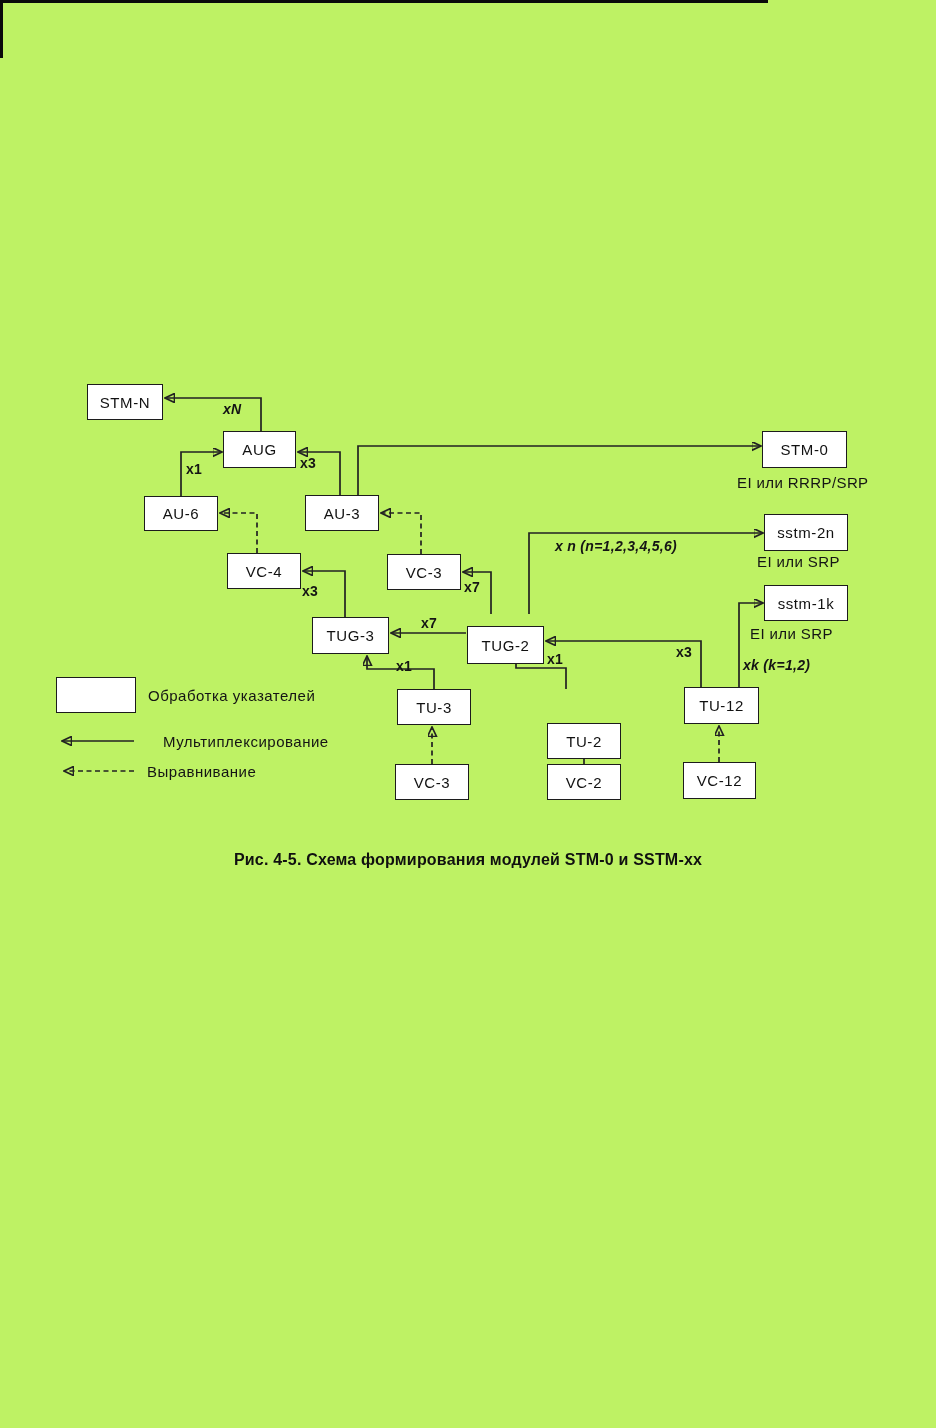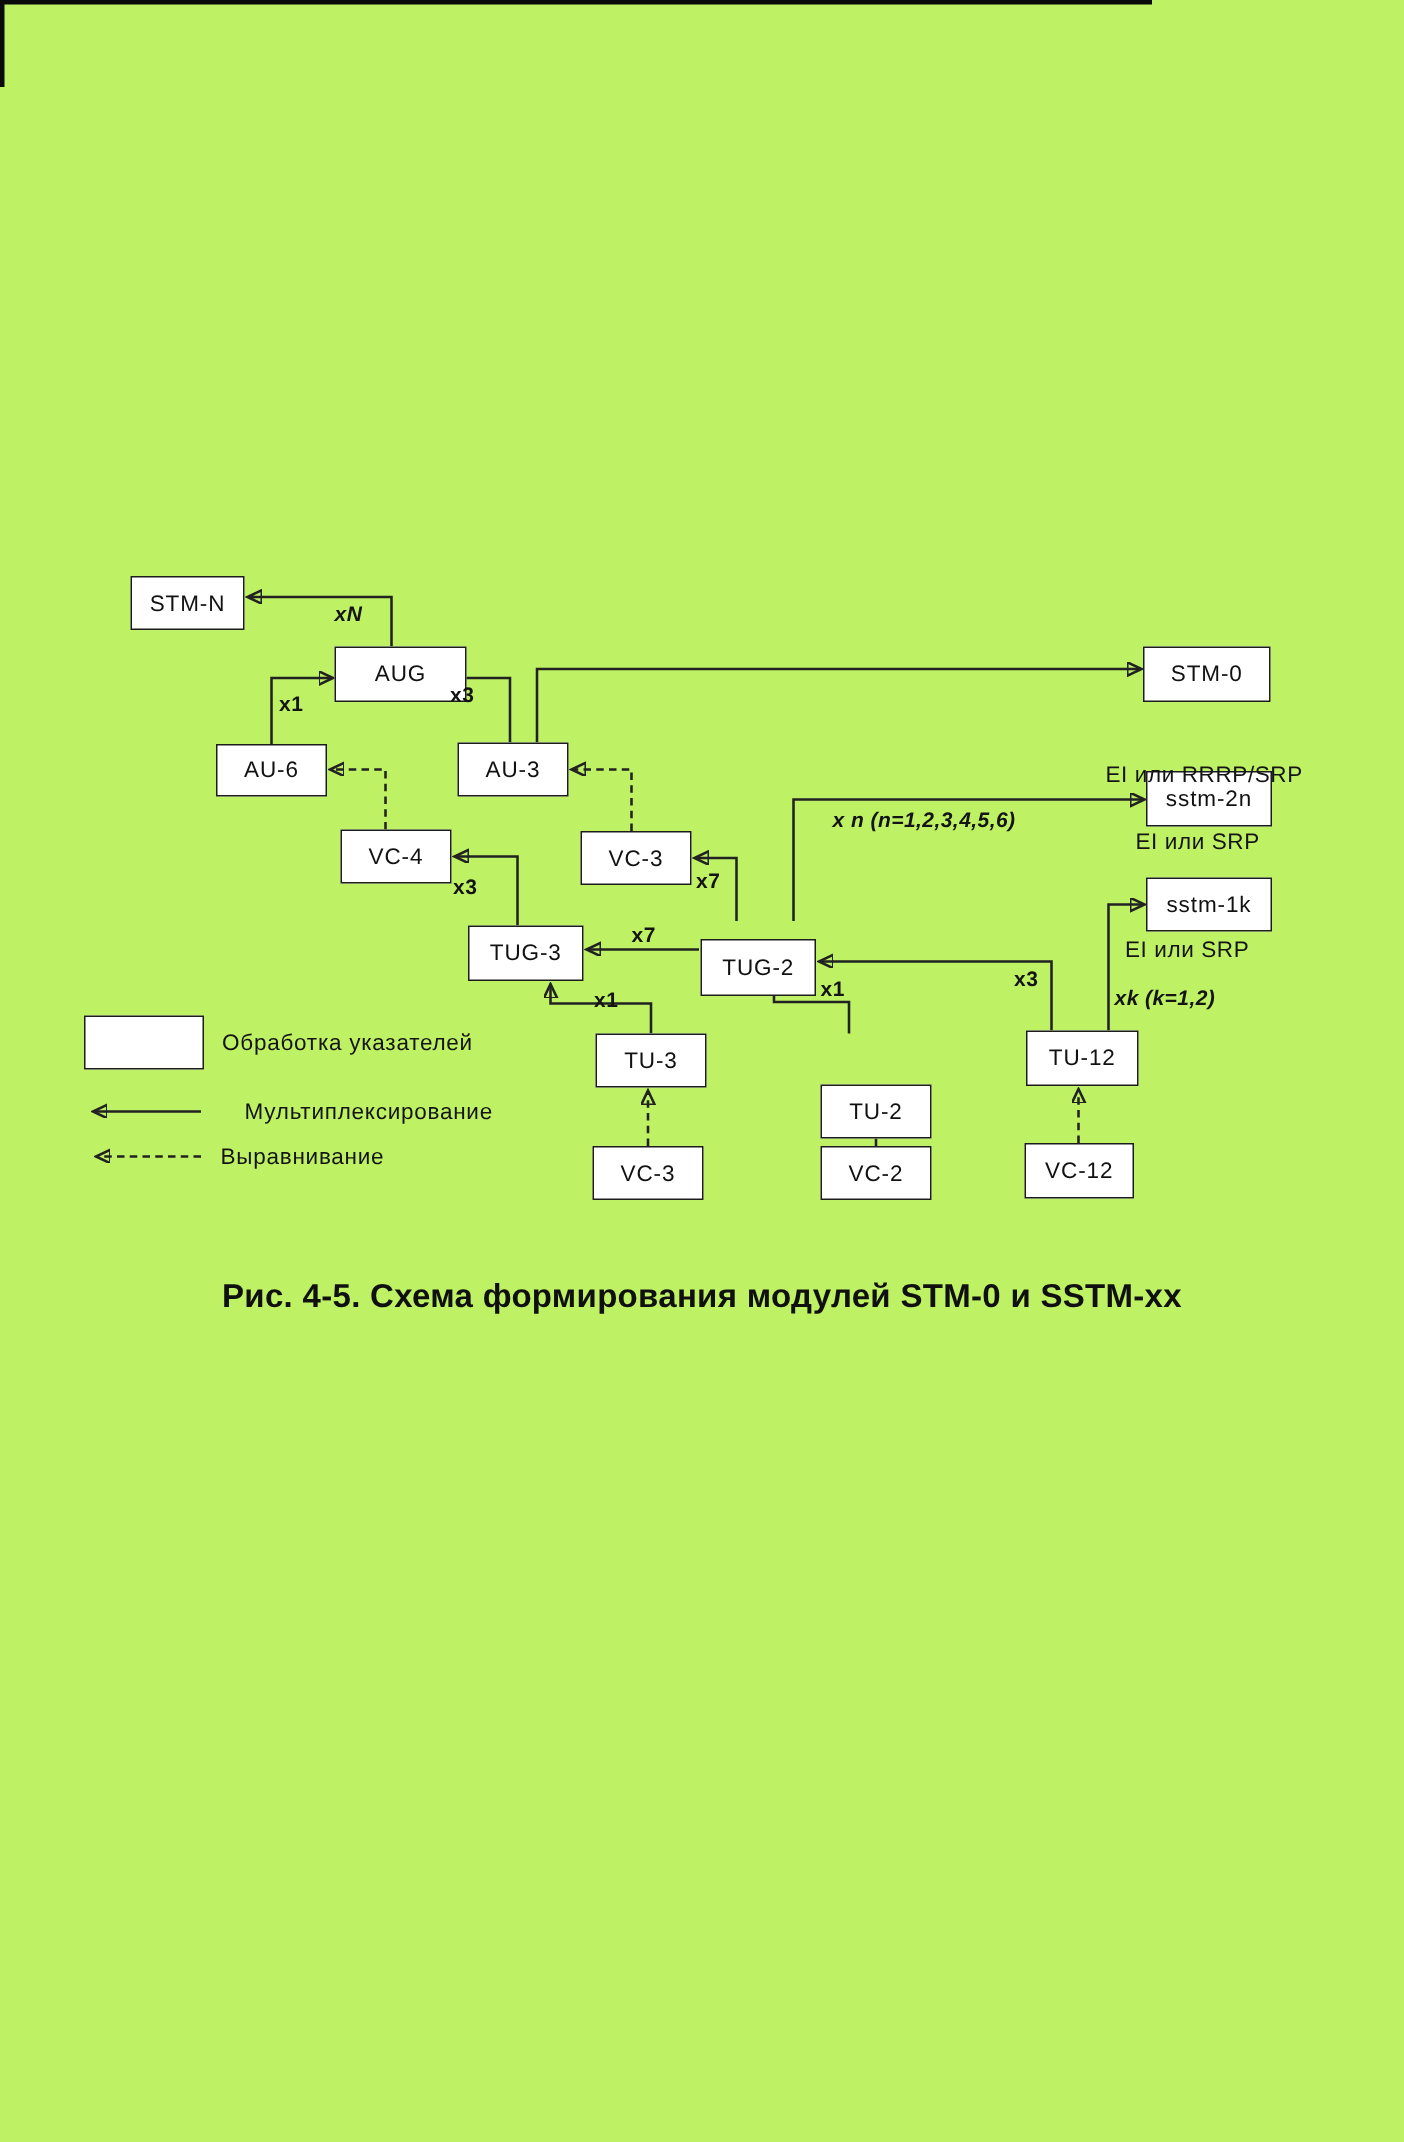--- a/index.html
+++ b/index.html
@@ -73,21 +73,21 @@
     color: #141414;
     white-space: nowrap;
   }
   .caption {
     position: absolute;
     z-index: 3;
     left: 0;
     top: 851px;
     width: 936px;
     text-align: center;
-    font-size: 22px;
+    font-size: 16px;
     font-weight: bold;
     letter-spacing: 0.2px;
     color: #101010;
   }
   .artifact {
     position: absolute;
     background: #0a0a0a;
     z-index: 4;
   }
 </style>
@@ -120,21 +120,21 @@
     <path class="dashed" d="M257 553 L257 513 L221 513" marker-end="url(#arw)"></path>
     <path class="dashed" d="M421 554 L421 513 L382 513" marker-end="url(#arw)"></path>
     <path class="dashed" d="M432 764 L432 728" marker-end="url(#arw)"></path>
     <path class="dashed" d="M584 764 L584 728" marker-end="url(#arw)"></path>
     <path class="dashed" d="M719 762 L719 727" marker-end="url(#arw)"></path>
     <path d="M134 741 L63 741" marker-end="url(#arw)"></path>
     <path class="dashed" d="M134 771 L65 771" marker-end="url(#arw)"></path>
   </svg>
 
   <div class="node" style="left:87px;  top:384px; width:76px; height:36px;">STM-N</div>
-  <div class="node" style="left:223px; top:431px; width:88px; height:37px;">AUG</div>
+  <div class="node" style="left:223px; top:431px; width:73px; height:37px;">AUG</div>
   <div class="node" style="left:144px; top:496px; width:74px; height:35px;">AU-6</div>
   <div class="node" style="left:305px; top:495px; width:74px; height:36px;">AU-3</div>
   <div class="node" style="left:227px; top:553px; width:74px; height:36px;">VC-4</div>
   <div class="node" style="left:387px; top:554px; width:74px; height:36px;">VC-3</div>
   <div class="node" style="left:312px; top:617px; width:77px; height:37px;">TUG-3</div>
   <div class="node" style="left:467px; top:614px; width:77px; height:38px;margin-top:12px;">TUG-2</div>
   <div class="node" style="left:397px; top:689px; width:74px; height:36px;">TU-3</div>
   <div class="node" style="left:547px; top:723px; width:74px; height:36px;">TU-2</div>
   <div class="node" style="left:684px; top:687px; width:75px; height:37px;">TU-12</div>
   <div class="node" style="left:395px; top:764px; width:74px; height:36px;">VC-3</div>
@@ -149,21 +149,21 @@
   <div class="elabel" style="left:300px; top:455px;">x3</div>
   <div class="elabel" style="left:302px; top:583px;">x3</div>
   <div class="elabel" style="left:464px; top:579px;">x7</div>
   <div class="elabel" style="left:421px; top:615px;">x7</div>
   <div class="elabel" style="left:396px; top:658px;">x1</div>
   <div class="elabel" style="left:547px; top:651px;">x1</div>
   <div class="elabel" style="left:676px; top:644px;">x3</div>
   <div class="elabel it" style="left:555px; top:538px;">x n (n=1,2,3,4,5,6)</div>
   <div class="elabel it" style="left:743px; top:657px;">xk (k=1,2)</div>
 
-  <div class="note" style="left:737px; top:474px;margin-top:34px;">EI или RRRP/SRP</div>
+  <div class="note" style="left:737px; top:474px;">EI или RRRP/SRP</div>
   <div class="note" style="left:757px; top:553px;">EI или SRP</div>
   <div class="note" style="left:750px; top:625px;">EI или SRP</div>
 
   <div class="legend-box" style="left:56px; top:677px; width:80px; height:36px;"></div>
   <div class="legend-label" style="left:148px; top:687px;">Обработка указателей</div>
   <div class="legend-label" style="left:147px; top:733px;margin-left:16px;">Мультиплексирование</div>
   <div class="legend-label" style="left:147px; top:763px;">Выравнивание</div>
 
   <div class="caption">Рис. 4-5. Схема формирования модулей STM-0 и SSTM-xx</div>
 

